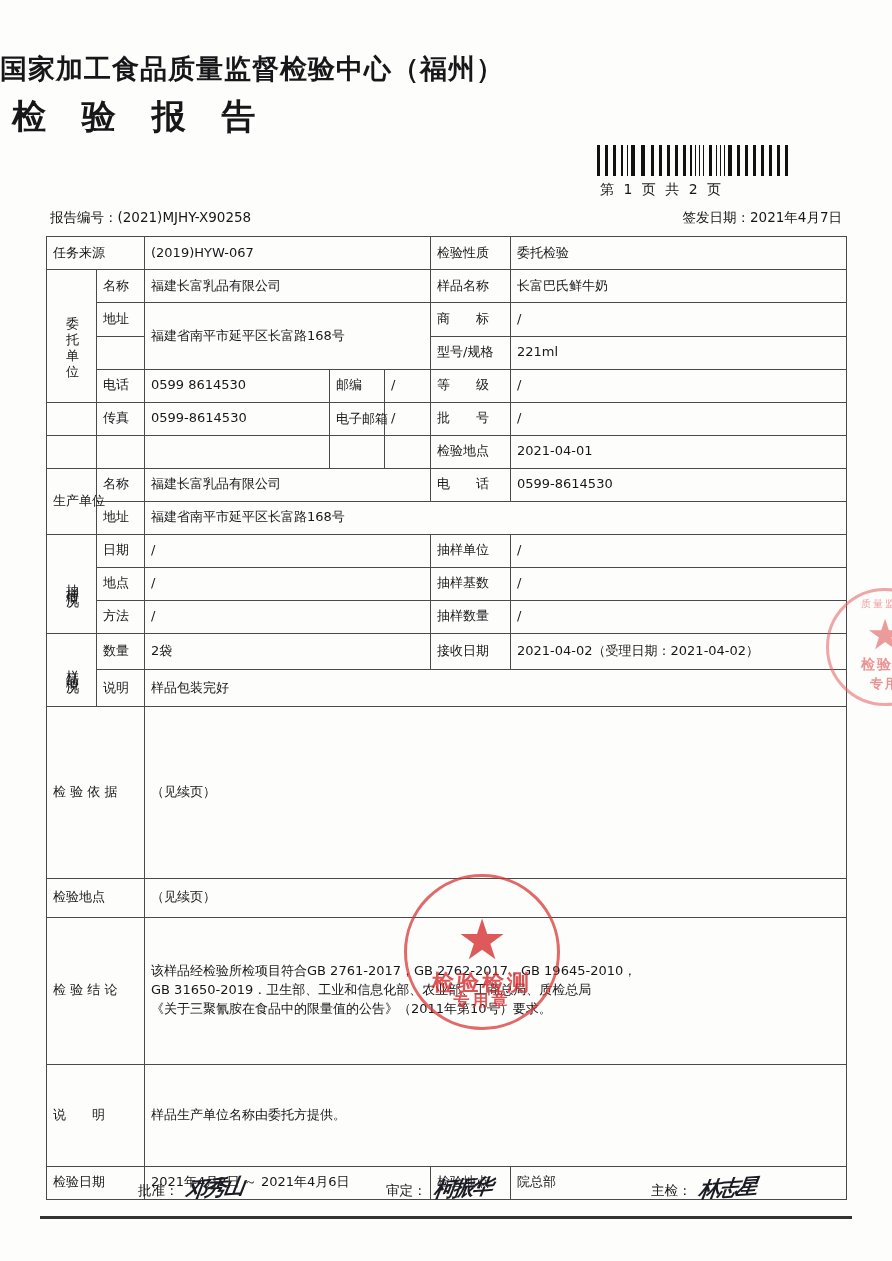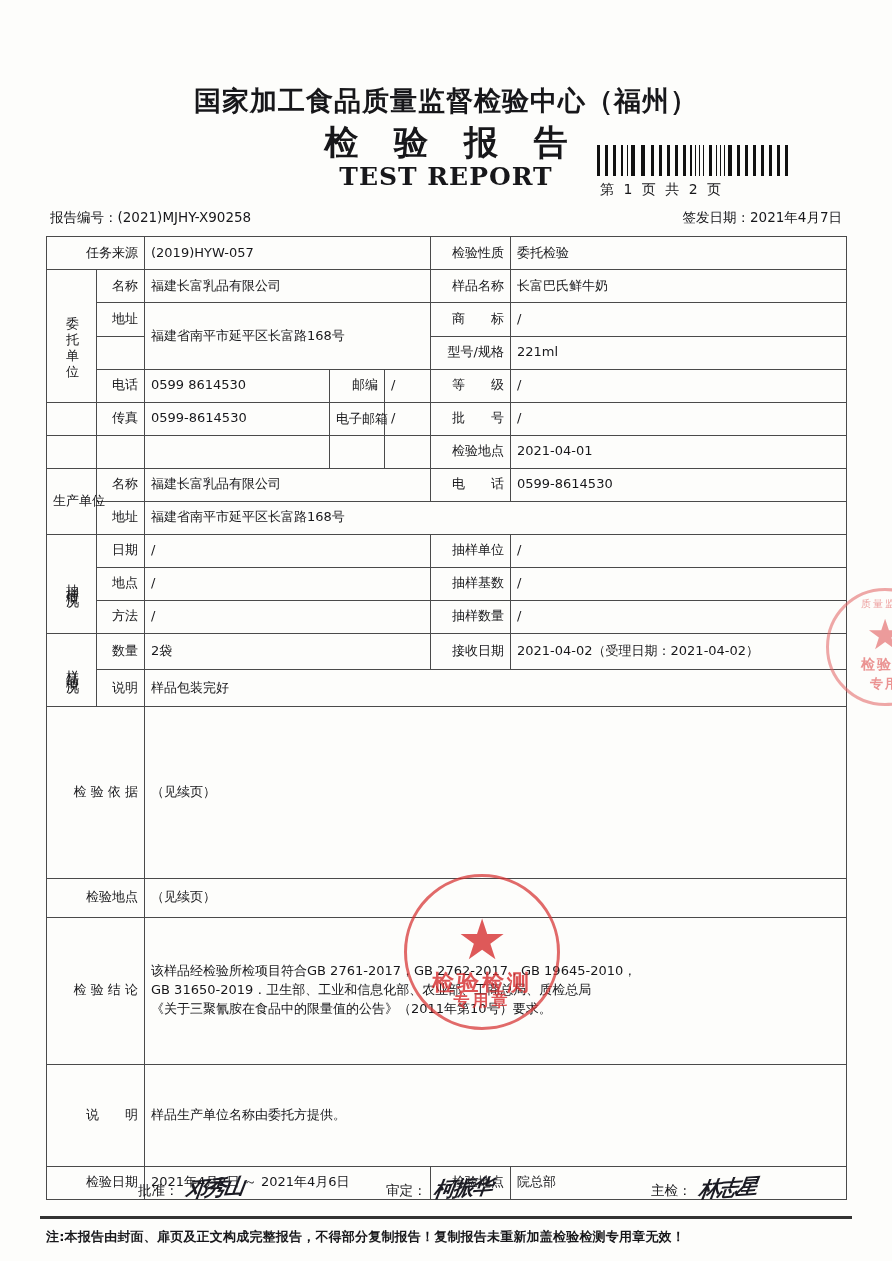--- a/index.html
+++ b/index.html
@@ -7,30 +7,30 @@
     width:892px; height:1261px;
     background:#fdfdfb;
     font-family:"DejaVu Sans","Liberation Sans",sans-serif;
     color:#17171a;
     position:relative;
     overflow:hidden;
   }
   .page{position:absolute; inset:0;}
 
   
-  .hdr{ text-align:center; padding-top:86px; }
+  .hdr{ padding-top:54px; }
   .org-cn{
     font-family:"DejaVu Serif","Liberation Serif",serif;
     font-weight:bold; font-size:27px; letter-spacing:1px; line-height:1.1;
   }
   .org-en{
     font-family:"DejaVu Serif","Liberation Serif",serif;
     font-weight:bold; font-size:14.5px; letter-spacing:-0.1px; margin-top:6px;
   }
-  .titlewrap{ position:relative; height:76px; }
+  .titlewrap{ position:relative; height:76px; margin-top:6px; }
   .title-cn{
     position:absolute; left:0; right:0; top:4px;
     font-family:"DejaVu Serif","Liberation Serif",serif;
     font-weight:bold; font-size:34px; letter-spacing:12px;
     padding-left:12px;
   }
   .title-en{
     position:absolute; left:0; right:0; top:46px;
     font-family:"DejaVu Serif","Liberation Serif",serif;
     font-weight:bold; font-size:25px; letter-spacing:1px;
@@ -54,21 +54,21 @@
     position:absolute; left:46px; top:236px; width:800px;
     border-collapse:collapse; table-layout:fixed;
     font-size:13px;
   }
   table.main td{
     border:1px solid #4a4a4a;
     padding:3px 6px;
     vertical-align:middle;
     line-height:1.45;
   }
-  .lbl{ text-align:right; white-space:nowrap; }
+  .lbl{ text-align:left; white-space:nowrap; }
   .vlabel{
     text-align:center; line-height:1.75; font-size:13px; white-space:nowrap;
   }
   .val{ text-align:left; }
   .tall{ height:26px; }
   .pad-l{ padding-left:8px; }
   .concl{ line-height:1.62; font-size:13px; }
   .note-cell{ font-size:13px; }
 
   
@@ -118,21 +118,20 @@
 </style>
 </head>
 <body>
 
 <div class="page">
 
   <div class="hdr">
     <div class="org-cn">国家加工食品质量监督检验中心（福州）</div>
     <div class="titlewrap">
       <div class="title-cn">检 验 报 告</div>
-      <div class="title-en">TEST REPORT</div>
     </div>
   </div>
 
   <div class="barcode" id="barcode">
       <i style="width: 3px; margin-right: 1px;"></i>
       <i style="width: 3px; margin-right: 1px; background: transparent;"></i>
       <i style="width: 3px; margin-right: 1px;"></i>
       <i style="width: 3px; margin-right: 1px; background: transparent;"></i>
       <i style="width: 3px; margin-right: 1px;"></i>
       <i style="width: 3px; margin-right: 1px; background: transparent;"></i>
@@ -200,21 +199,21 @@
         <col style="width:185px">
       <col style="width:55px">
         <col style="width:46px">
       <col style="width:80px">
         <col style="width:336px">
     </colgroup>
 
     <tbody>
         <tr>
       <td class="lbl tall" colspan="2">任务来源</td>
-      <td class="val pad-l" colspan="3">(2019)HYW-057</td>
+      <td class="val pad-l" colspan="3">(2019)HYW-067</td>
       <td class="lbl">检验性质</td>
       <td class="val pad-l">委托检验</td>
     </tr>
 
     <tr>
       <td class="vlabel" rowspan="4">
         <div style="writing-mode:vertical-rl;display:inline-block;letter-spacing:6px;height:120px;">委 托 单 位</div>
       </td>
       <td class="lbl tall">名称</td>
       <td class="val pad-l" colspan="3">福建长富乳品有限公司</td>
@@ -355,21 +354,20 @@
     </div>
     <div class="sigitem" style="left:340px">
       <span>审定：</span><span class="sg">柯振华</span>
     </div>
     <div class="sigitem" style="left:605px">
       <span>主检：</span><span class="sg">林志星</span>
     </div>
   </div>
 
   <div class="rule"></div>
-  <div class="footnote">注:本报告由封面、扉页及正文构成完整报告，不得部分复制报告！复制报告未重新加盖检验检测专用章无效！</div>
 
   <div class="stamp" id="stamp-main">
     <div class="ring"></div>
     <div class="star">★</div>
     <div class="t1">检验检测</div>
     <div class="t2">专用章</div>
   </div>
 
   <div class="stamp" id="stamp-edge">
     <div class="ring"></div>

